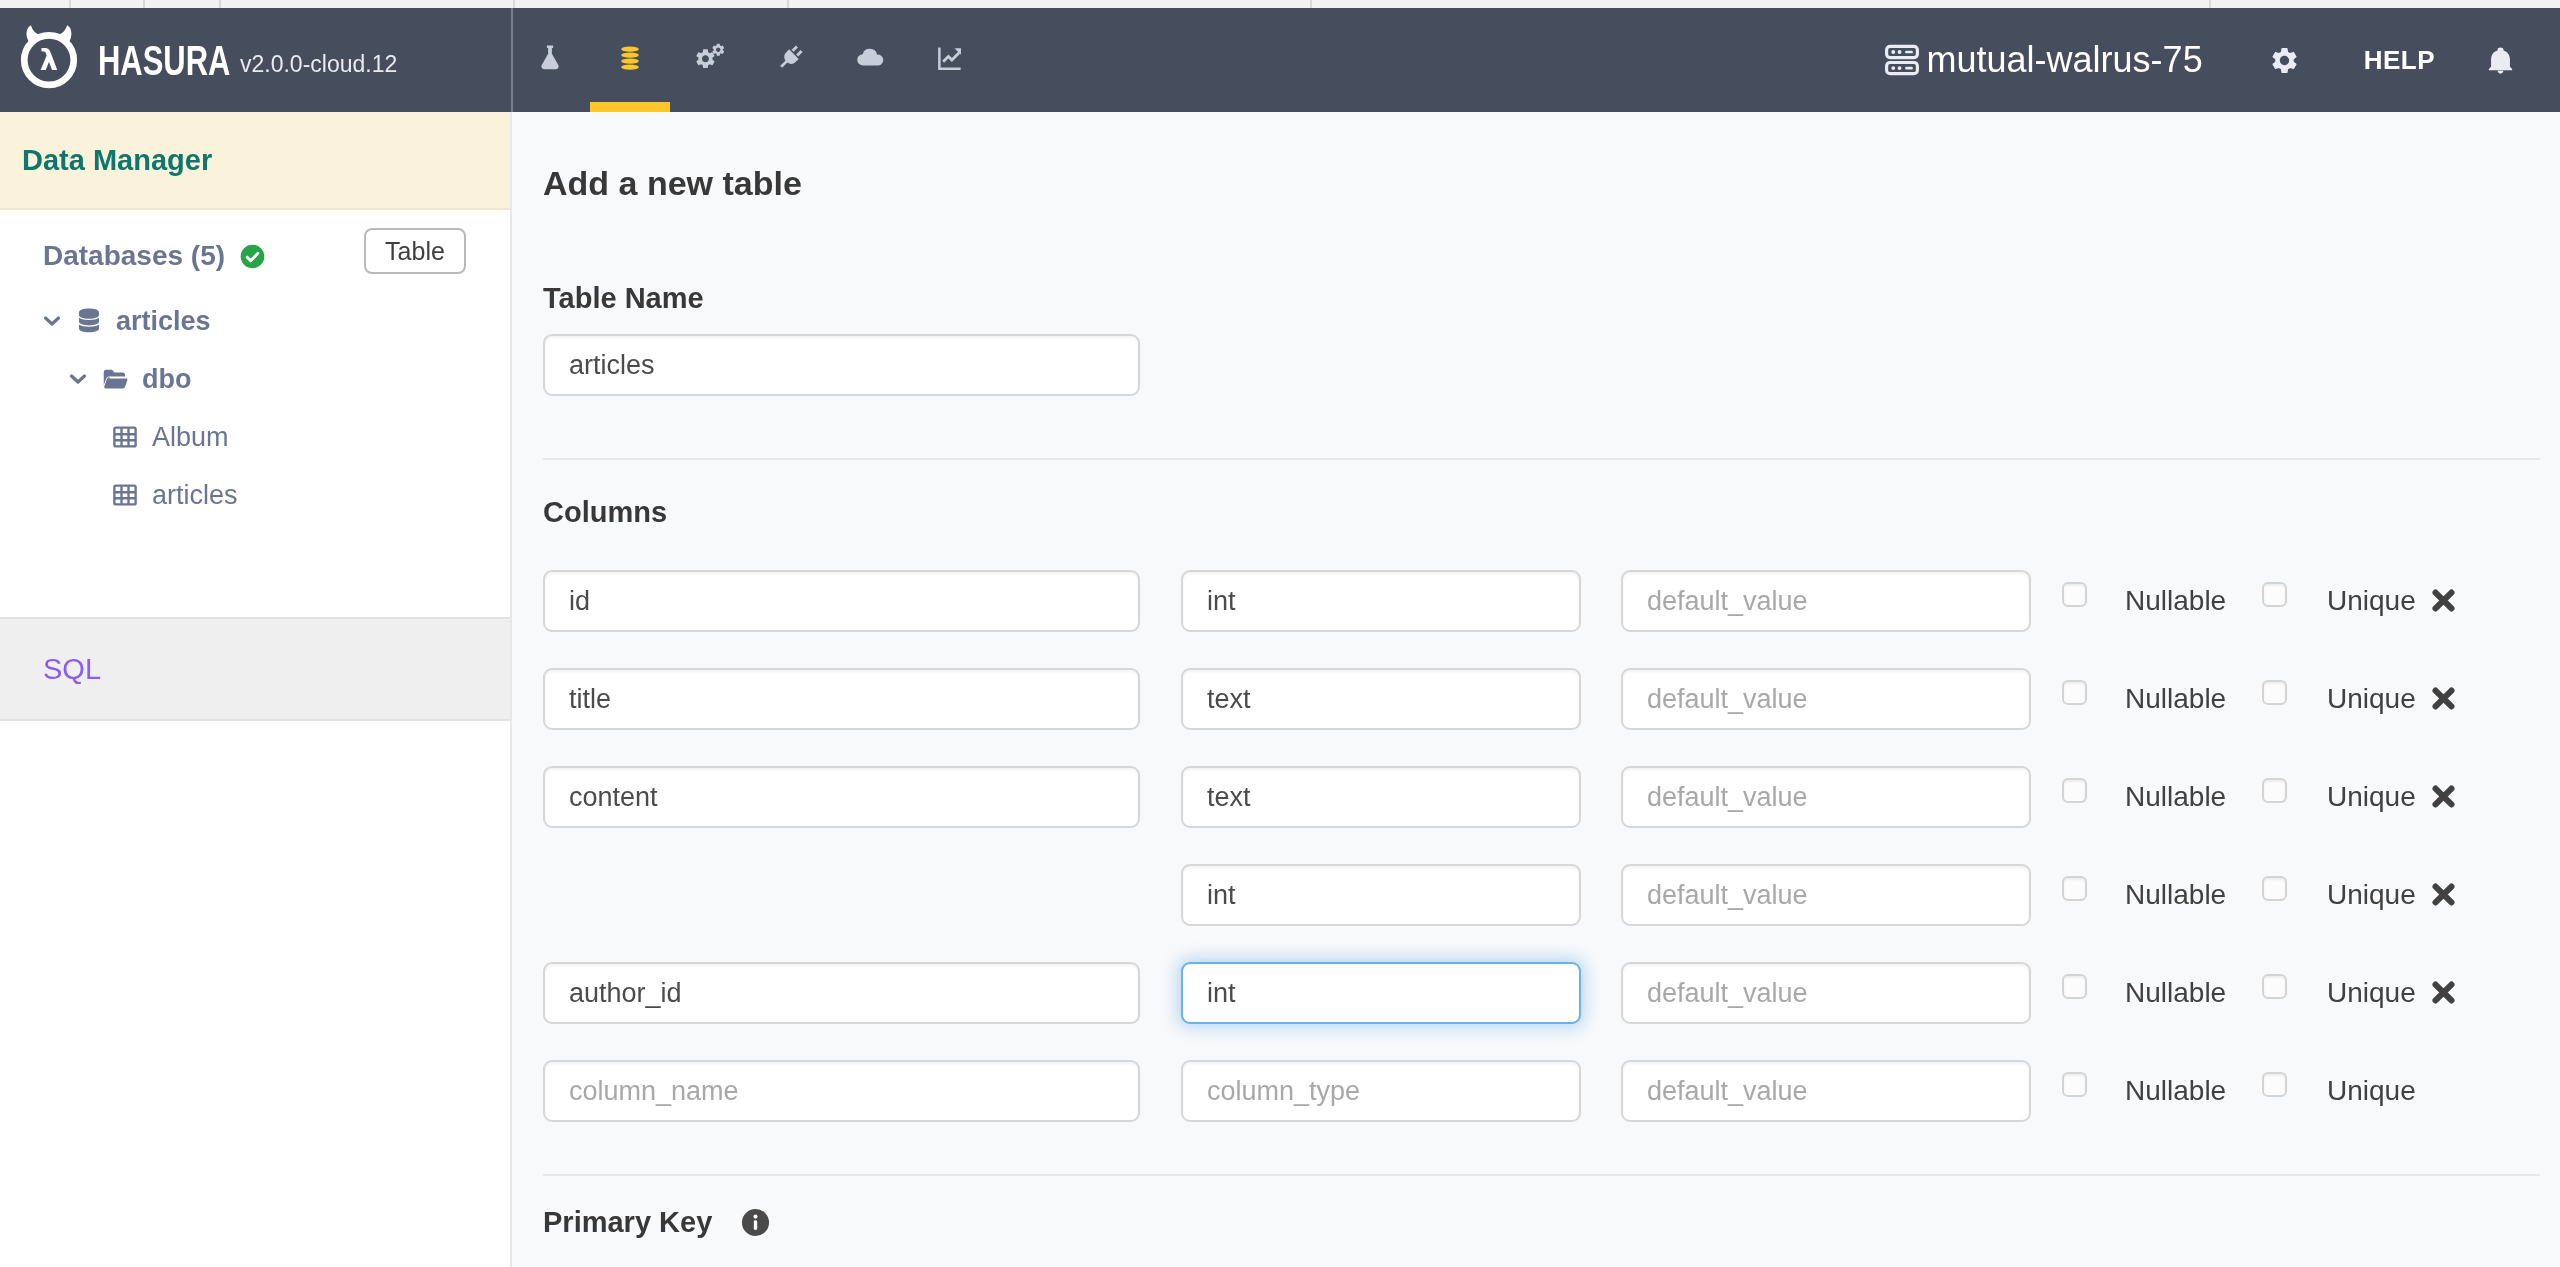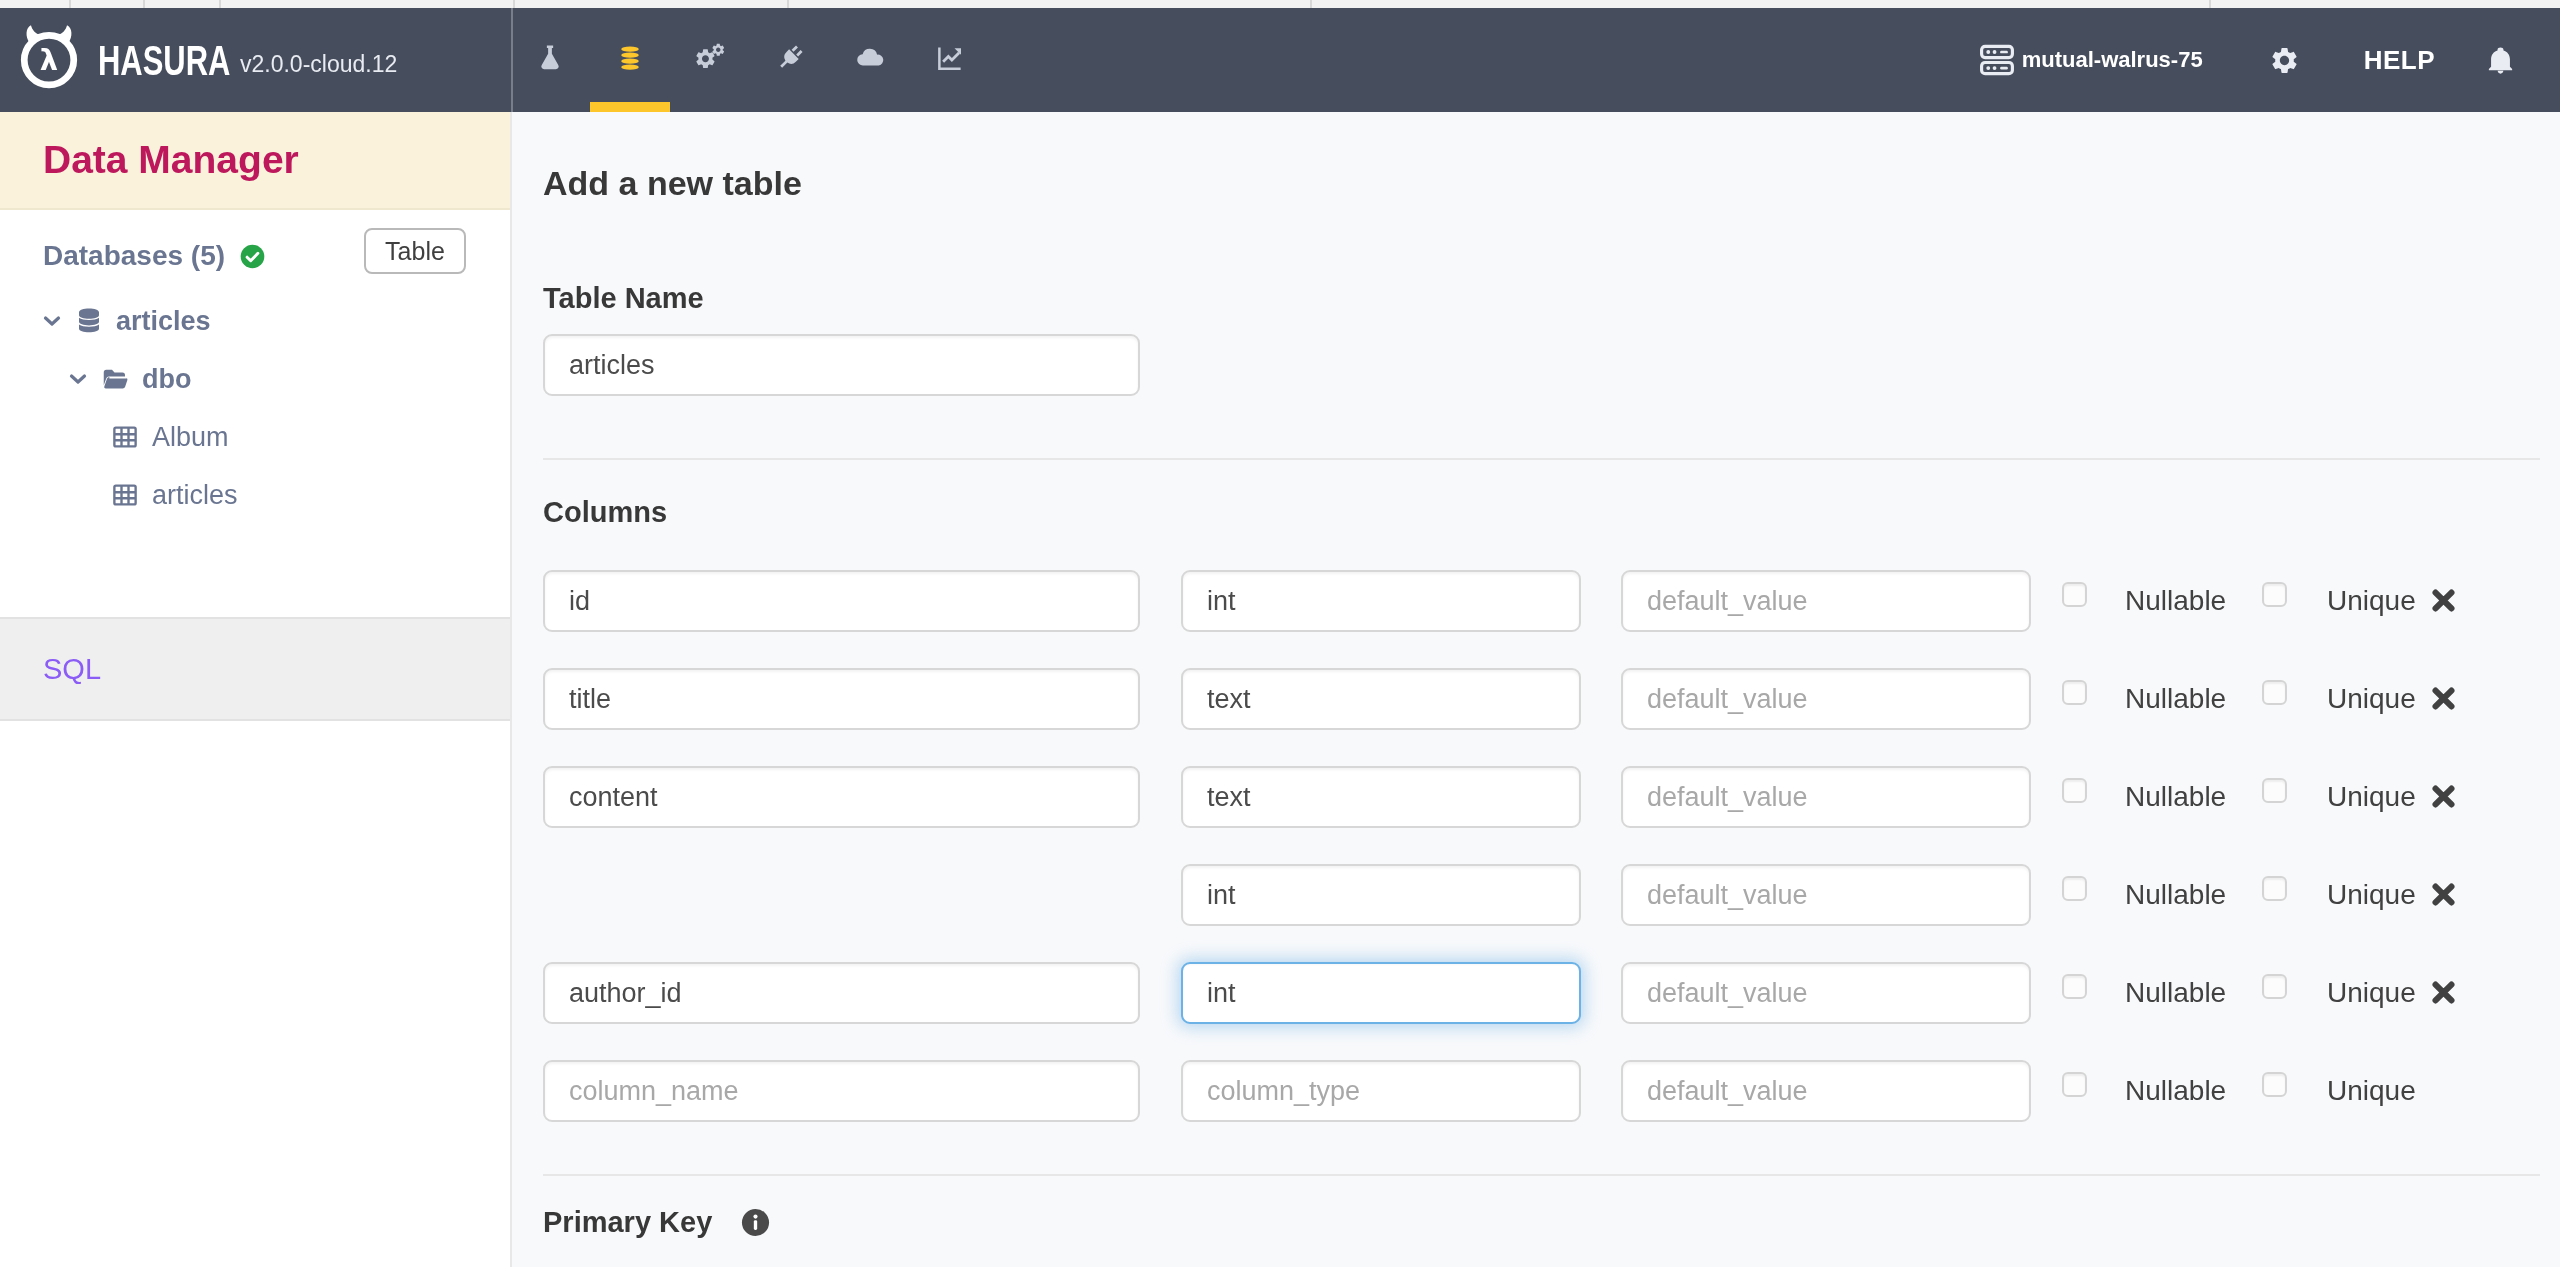--- a/index.html
+++ b/index.html
@@ -23,32 +23,32 @@
   .nav-sep { position:absolute; left:511px; top:0; height:104px; width:2px; background:rgba(255,255,255,.28); }
   .nav-tabs { position:absolute; left:510px; top:0; height:104px; display:flex; }
   .nav-tab { width:80px; height:104px; position:relative; display:flex; align-items:center;
     justify-content:center; color:#c7cdd9; cursor:pointer; }
   .nav-tab.active { color:var(--accent,#fdc62b); }
   .nav-tab .icon svg { width:30px; height:30px; }
   .tab-underline { position:absolute; bottom:0; left:0; width:80px; height:10px; background:var(--accent,#fdc62b); }
   .nav-right { position:absolute; right:44px; top:0; height:104px; display:flex; align-items:center; }
   .proj-icon { color:#e9ecf2; display:inline-flex; }
   .proj-icon svg { width:42px; height:42px; }
-  .proj-name { margin-left:4px; font-size:22px; font-weight:bold; color:#fff; }
+  .proj-name { margin-left:4px; font-size:36px; font-weight:normal; color:#fff; }
   .nav-gear { margin-left:66px; color:#e9ecf2; display:inline-flex; cursor:pointer; }
   .nav-gear svg { width:31px; height:31px; }
   .help { margin-left:64px; font-size:26px; font-weight:bold; color:#fff; letter-spacing:.5px; cursor:pointer; }
   .nav-bell { margin-left:50px; color:#e9ecf2; display:inline-flex; cursor:pointer; }
   .nav-bell svg { width:31px; height:31px; }
 
   
   .sidebar { position:absolute; top:112px; left:0; width:512px; bottom:0; background:#fff;
     border-right:2px solid #e8e8e8; }
   .dm-header { height:98px; background:var(--cream,#fbf2dc); display:flex; align-items:center;
-    padding-left:43px; font-size:39px; font-weight:bold; color:#be185d;
+    padding-left:22px; font-size:29px; font-weight:bold; color:#0f766e;
     border-bottom:2px solid #f0e7cf; }
   .databases-label { position:absolute; left:43px; top:128px; display:flex; align-items:center;
     font-size:28px; font-weight:bold; color:#6a7691; }
   .check { display:inline-flex; margin-left:14px; }
   .check svg { width:27px; height:27px; }
   .manage-btn { position:absolute; right:44px; top:116px; width:102px; height:46px; background:#fff;
     border:2px solid #b9b9b9; border-radius:8px; font-size:25px; color:#3f3f3f; cursor:pointer;
     font-family:inherit; display:flex; align-items:center; justify-content:center; }
   .tree { position:absolute; top:180px; left:0; right:0; }
   .tree-row { height:58px; display:flex; align-items:center; color:#6a7691; font-size:27px; cursor:pointer; }

